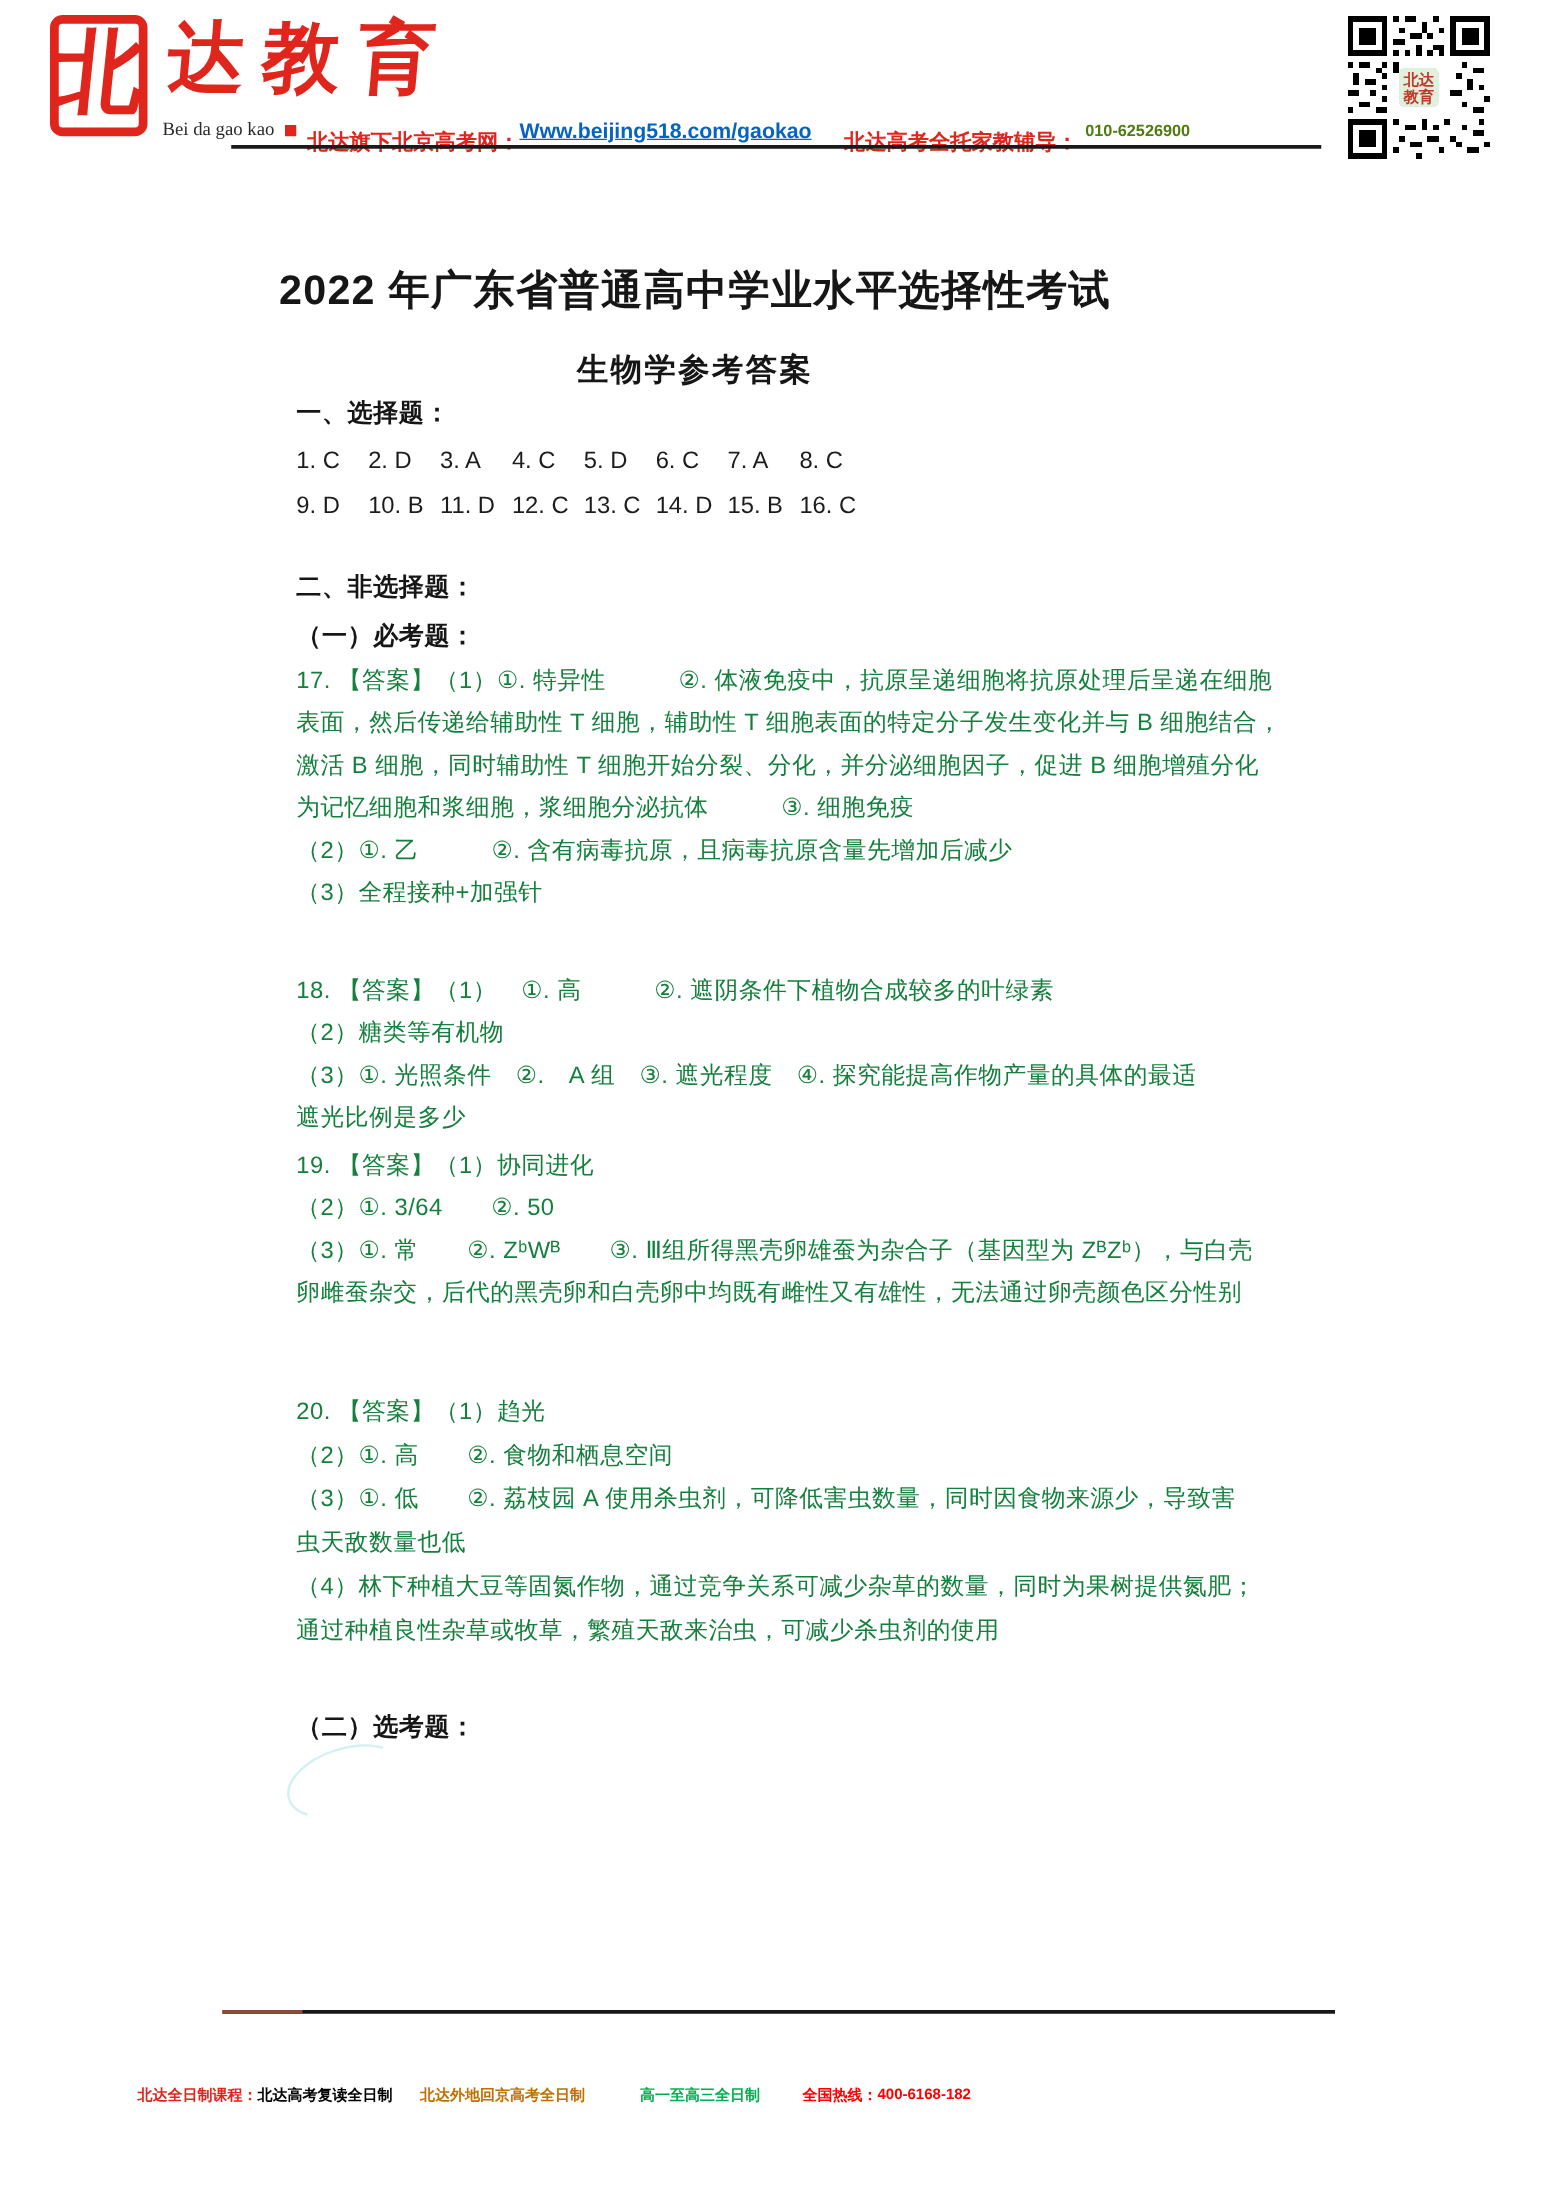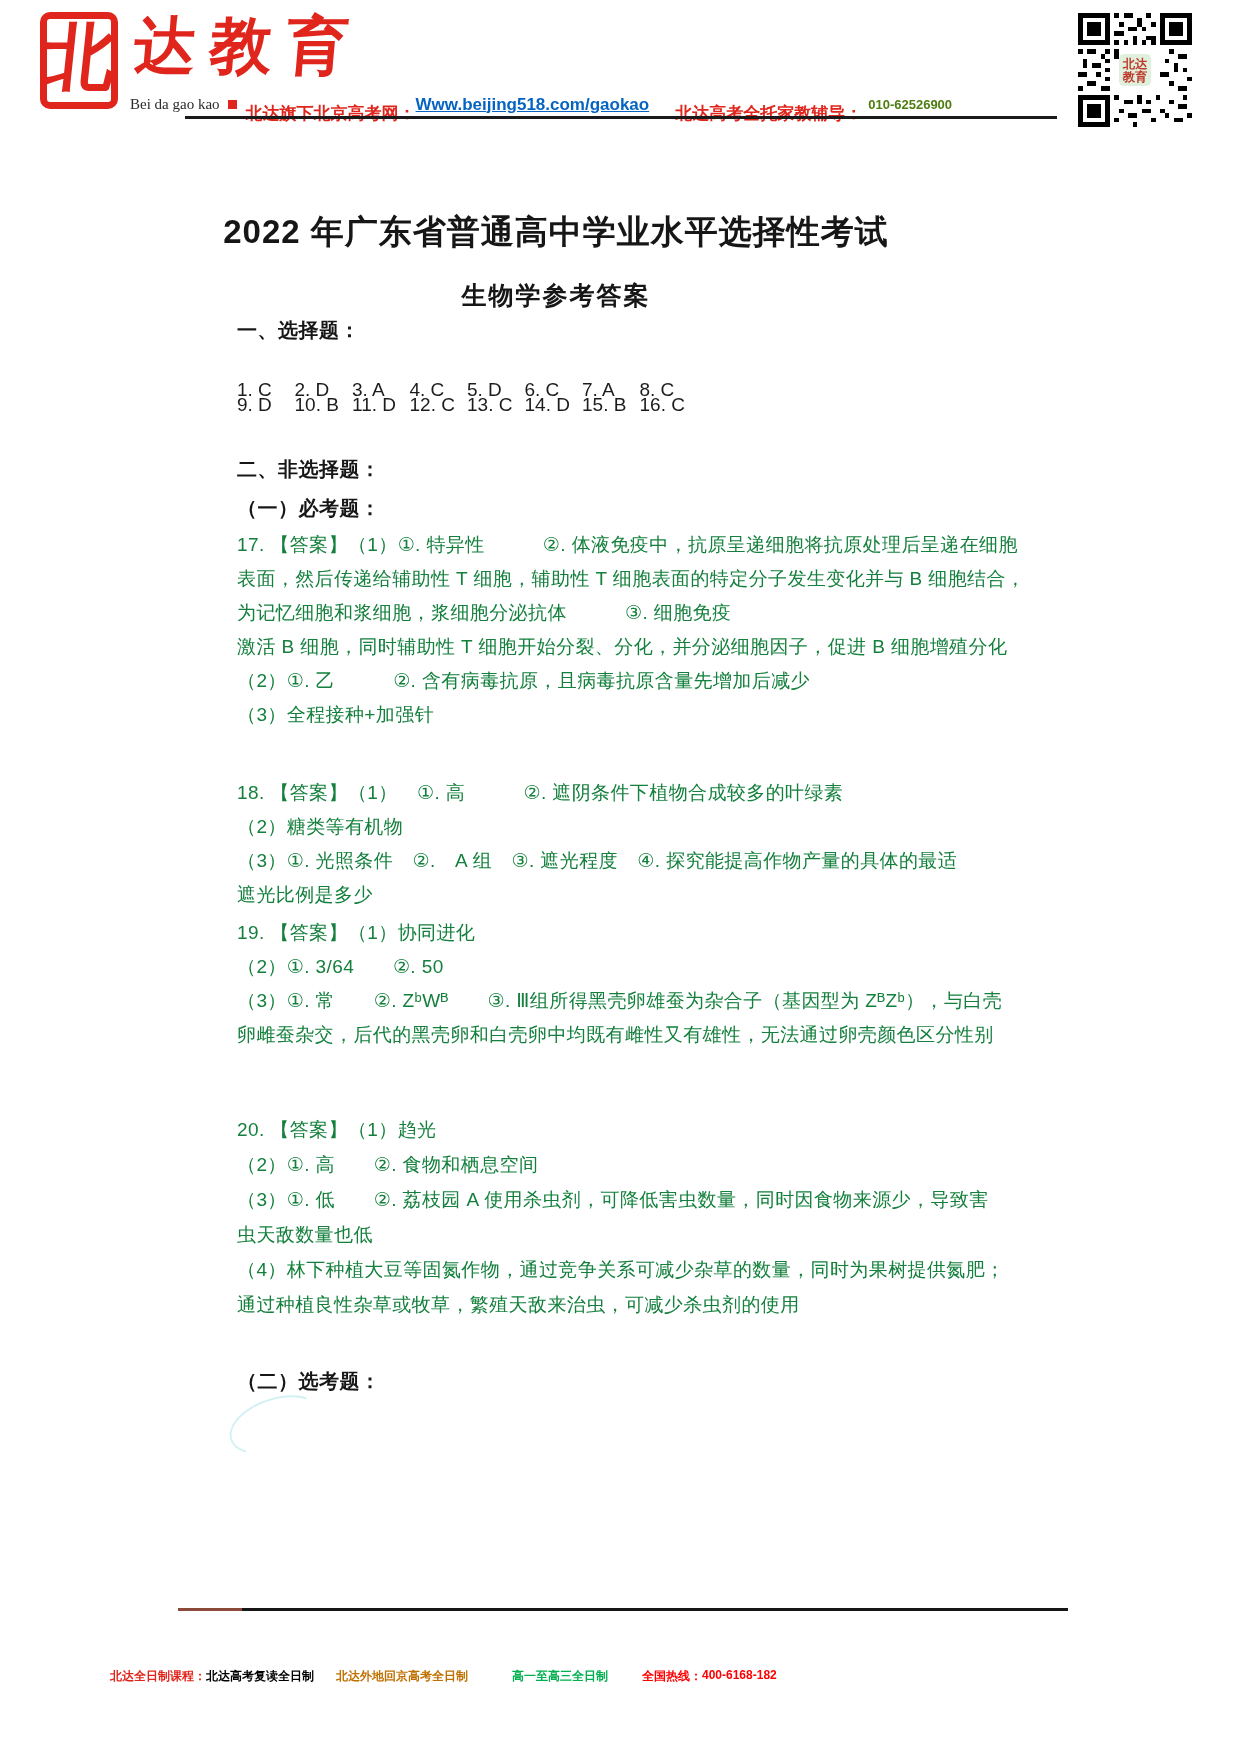--- a/index.html
+++ b/index.html
@@ -176,21 +176,21 @@
     </svg>
   </div>
 
   <div class="title-wrap">
     <div class="title-line1">2022 年广东省普通高中学业水平选择性考试</div>
     <div class="title-line2">生物学参考答案</div>
   </div>
 
   <div class="heading" style="top:317px;">一、选择题：</div>
 
-  <div class="mc-row" style="top:358px;margin-top:21px;">
+  <div class="mc-row" style="top:358px;">
     <span>1. C</span>
     <span>2. D</span>
     <span>3. A</span>
     <span>4. C</span>
     <span>5. D</span>
     <span>6. C</span>
     <span>7. A</span>
     <span>8. C</span>
   </div>
 
@@ -204,22 +204,22 @@
     <span>15. B</span>
     <span>16. C</span>
   </div>
 
   <div class="heading" style="top:456px;">二、非选择题：</div>
   <div class="heading" style="top:495px;">（一）必考题：</div>
 
   <div class="ans-block" style="top:528px;">
     <span class="ans-line">17. 【答案】（1）①. 特异性　　　②. 体液免疫中，抗原呈递细胞将抗原处理后呈递在细胞</span>
     <span class="ans-line">表面，然后传递给辅助性 T 细胞，辅助性 T 细胞表面的特定分子发生变化并与 B 细胞结合，</span>
+    <span class="ans-line">激活 B 细胞，同时辅助性 T 细胞开始分裂、分化，并分泌细胞因子，促进 B 细胞增殖分化</span>
     <span class="ans-line">为记忆细胞和浆细胞，浆细胞分泌抗体　　　③. 细胞免疫</span>
-    <span class="ans-line">激活 B 细胞，同时辅助性 T 细胞开始分裂、分化，并分泌细胞因子，促进 B 细胞增殖分化</span>
     <span class="ans-line">（2）①. 乙　　　②. 含有病毒抗原，且病毒抗原含量先增加后减少</span>
     <span class="ans-line">（3）全程接种+加强针</span>
   </div>
 
   <div class="ans-block" style="top:776px;">
     <span class="ans-line">18. 【答案】（1）　①. 高　　　②. 遮阴条件下植物合成较多的叶绿素</span>
     <span class="ans-line">（2）糖类等有机物</span>
     <span class="ans-line">（3）①. 光照条件　②.　A 组　③. 遮光程度　④. 探究能提高作物产量的具体的最适</span>
     <span class="ans-line">遮光比例是多少</span>
   </div>

